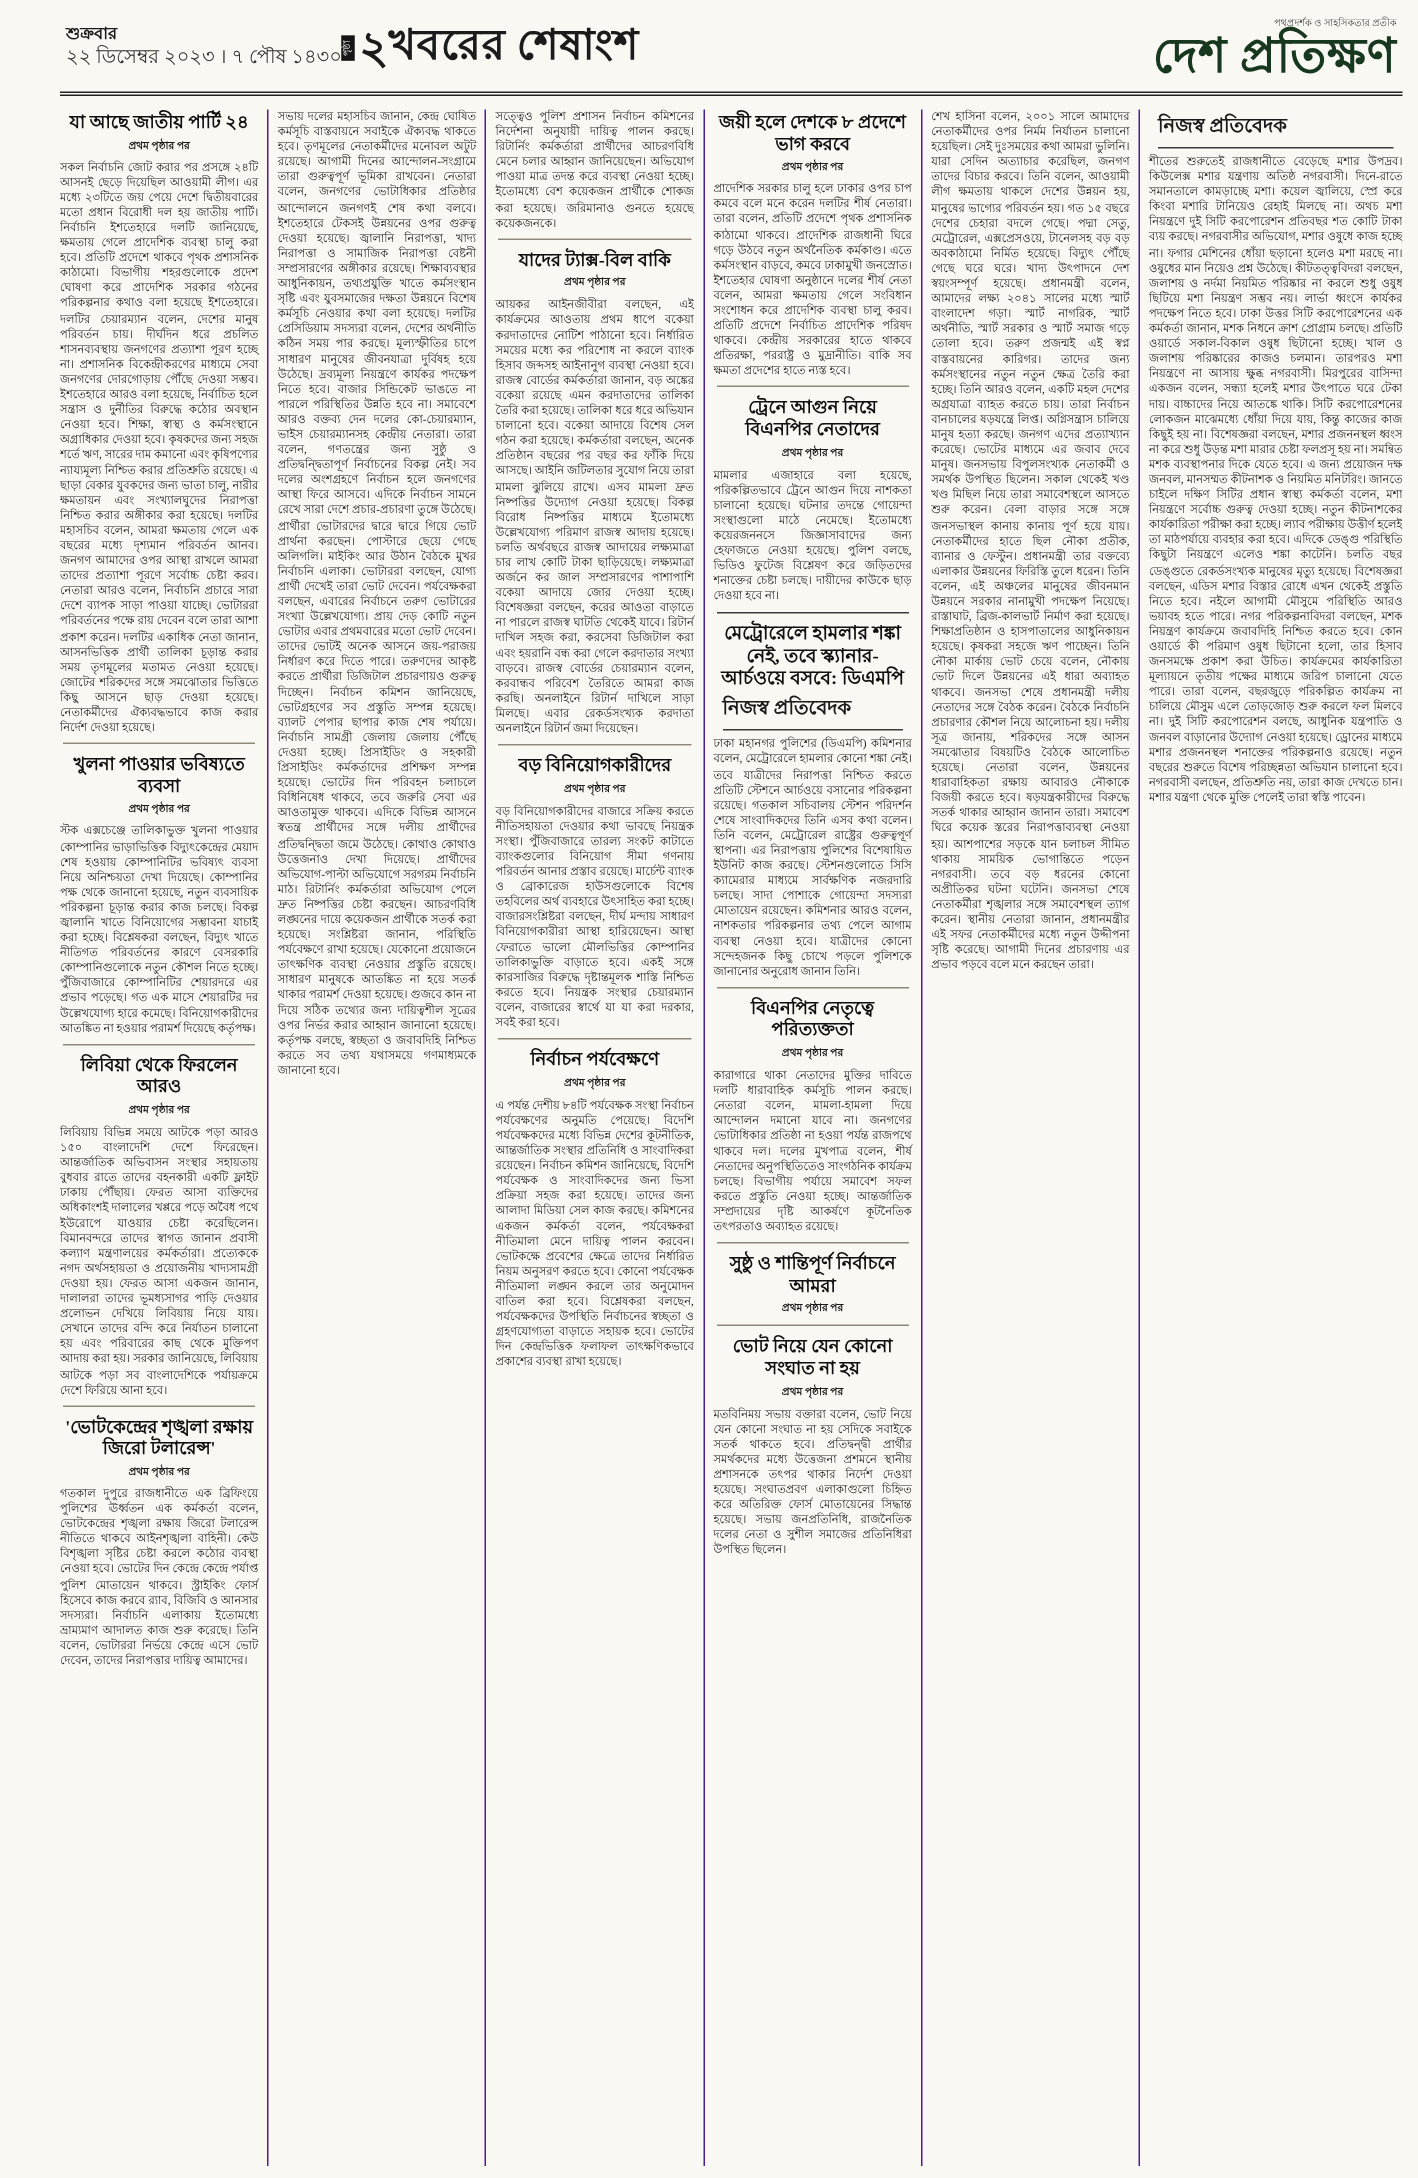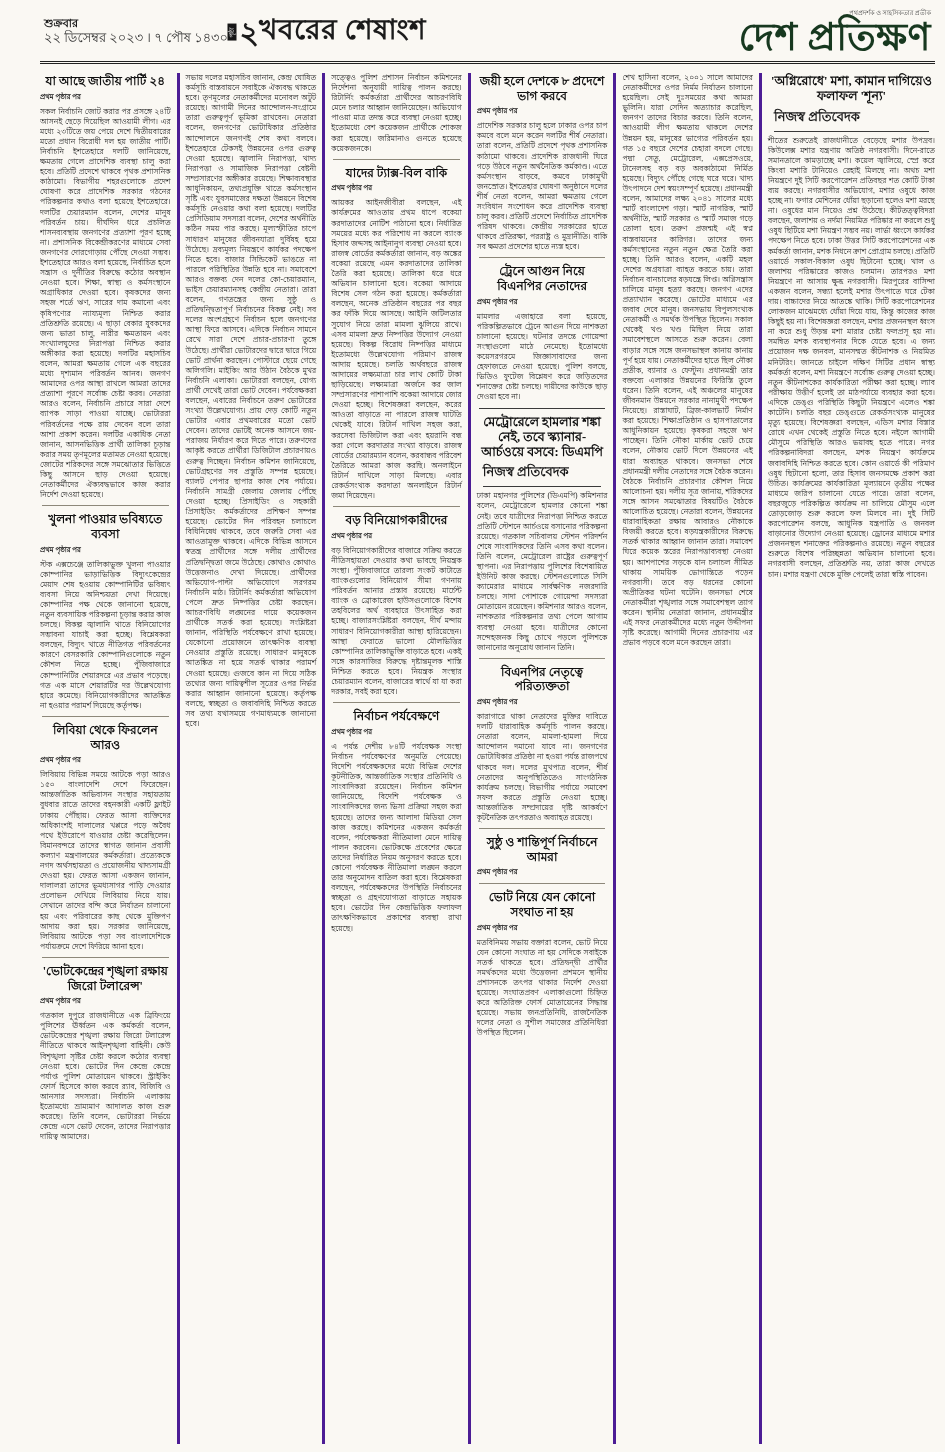--- a/index.html
+++ b/index.html
@@ -30,46 +30,46 @@
     writing-mode: vertical-rl; transform: rotate(180deg);
     background: #161616; color: #fff;
     font-size: 6.5px; padding: 3px 1px; line-height: 1;
   }
   .page-no { font-size: 30px; font-weight: bold; line-height: 0.9; }
   .section-title { font-size: 28px; font-weight: bold; padding-bottom: 2px; letter-spacing: 0.5px; }
   .mast-spacer { flex: 1; }
   .mast-right { text-align: right; line-height: 1.1; }
   .tagline { font-size: 6.5px; color: #444; margin-bottom: 1px; }
   .paper-name {
-    font-size: 38px; font-weight: 800; color: #17381f;
+    font-size: 32px; font-weight: 800; color: #17381f;
     letter-spacing: 0.5px; line-height: 1;
   }
   
   .cols { flex: 1; display: flex; overflow: hidden; padding-top: 4px; }
   .col {
     flex: 1 1 0; padding: 0 6px; overflow: hidden;
-    border-left: 3px solid #4c1d95;
+    border-left: 1px solid #4c1d95;
   }
   .col:first-child { border-left: none; padding-left: 0; }
   .col:last-child { flex: 0 0 176px; padding-right: 0; }
   
   .blk-text {
     font-size: 7.6px; line-height: 1.33; text-align: justify;
     margin-bottom: 4px; color: #222;
   }
   .blk-headline {
     font-weight: bold; font-size: 12px; line-height: 1.22; text-align: center;
     margin: 5px 2px 2px 2px; padding-top: 6px;
     border-top: 1px solid #8d887a;
     color: #0f0f0f;
   }
   .col .blk-headline:first-child { border-top: none; padding-top: 0; margin-top: 1px; }
   .blk-headline.ruled { border-top: 1.5px solid #3a3a3a; font-size: 12.5px; }
   .blk-continued {
-    font-size: 7px; font-weight: bold; text-align: left; margin: 1px 0 4px 0;
+    font-size: 7px; font-weight: bold; text-align: center; margin: 1px 0 4px 0;
   }
   .blk-byline {
     font-size: 13px; font-weight: bold; text-align: left;
     margin: 1px 6px 4px 6px; padding-bottom: 3px;
   }
   .blk-byline.ruled { border-bottom: 1px solid #3a3a3a; }
 </style>
 </head>
 <body>
 
@@ -122,36 +122,35 @@
         <div class="blk blk-headline">নির্বাচন পর্যবেক্ষণে</div>
         <div class="blk blk-continued">প্রথম পৃষ্ঠার পর</div>
         <div class="blk blk-text">এ পর্যন্ত দেশীয় ৮৪টি পর্যবেক্ষক সংস্থা নির্বাচন পর্যবেক্ষণের অনুমতি পেয়েছে। বিদেশি পর্যবেক্ষকদের মধ্যে বিভিন্ন দেশের কূটনীতিক, আন্তর্জাতিক সংস্থার প্রতিনিধি ও সাংবাদিকরা রয়েছেন। নির্বাচন কমিশন জানিয়েছে, বিদেশি পর্যবেক্ষক ও সাংবাদিকদের জন্য ভিসা প্রক্রিয়া সহজ করা হয়েছে। তাদের জন্য আলাদা মিডিয়া সেল কাজ করছে। কমিশনের একজন কর্মকর্তা বলেন, পর্যবেক্ষকরা নীতিমালা মেনে দায়িত্ব পালন করবেন। ভোটকক্ষে প্রবেশের ক্ষেত্রে তাদের নির্ধারিত নিয়ম অনুসরণ করতে হবে। কোনো পর্যবেক্ষক নীতিমালা লঙ্ঘন করলে তার অনুমোদন বাতিল করা হবে। বিশ্লেষকরা বলছেন, পর্যবেক্ষকদের উপস্থিতি নির্বাচনের স্বচ্ছতা ও গ্রহণযোগ্যতা বাড়াতে সহায়ক হবে। ভোটের দিন কেন্দ্রভিত্তিক ফলাফল তাৎক্ষণিকভাবে প্রকাশের ব্যবস্থা রাখা হয়েছে।</div>
       </div>
       <div class="col">
         <div class="blk blk-headline">জয়ী হলে দেশকে ৮ প্রদেশে ভাগ করবে</div>
         <div class="blk blk-continued">প্রথম পৃষ্ঠার পর</div>
         <div class="blk blk-text">প্রাদেশিক সরকার চালু হলে ঢাকার ওপর চাপ কমবে বলে মনে করেন দলটির শীর্ষ নেতারা। তারা বলেন, প্রতিটি প্রদেশে পৃথক প্রশাসনিক কাঠামো থাকবে। প্রাদেশিক রাজধানী ঘিরে গড়ে উঠবে নতুন অর্থনৈতিক কর্মকাণ্ড। এতে কর্মসংস্থান বাড়বে, কমবে ঢাকামুখী জনস্রোত। ইশতেহার ঘোষণা অনুষ্ঠানে দলের শীর্ষ নেতা বলেন, আমরা ক্ষমতায় গেলে সংবিধান সংশোধন করে প্রাদেশিক ব্যবস্থা চালু করব। প্রতিটি প্রদেশে নির্বাচিত প্রাদেশিক পরিষদ থাকবে। কেন্দ্রীয় সরকারের হাতে থাকবে প্রতিরক্ষা, পররাষ্ট্র ও মুদ্রানীতি। বাকি সব ক্ষমতা প্রদেশের হাতে ন্যস্ত হবে।</div>
         <div class="blk blk-headline">ট্রেনে আগুন নিয়ে বিএনপির নেতাদের</div>
         <div class="blk blk-continued">প্রথম পৃষ্ঠার পর</div>
-        <div class="blk blk-text">মামলার এজাহারে বলা হয়েছে, পরিকল্পিতভাবে ট্রেনে আগুন দিয়ে নাশকতা চালানো হয়েছে। ঘটনার তদন্তে গোয়েন্দা সংস্থাগুলো মাঠে নেমেছে। ইতোমধ্যে কয়েসরগরমে জিজ্ঞাসাবাদের জন্য হেফাজতে নেওয়া হয়েছে। পুলিশ বলছে, ভিডিও ফুটেজ বিশ্লেষণ করে জড়িতদের শনাক্তের চেষ্টা চলছে। দায়ীদের কাউকে ছাড় দেওয়া হবে না।</div>
+        <div class="blk blk-text">মামলার এজাহারে বলা হয়েছে, পরিকল্পিতভাবে ট্রেনে আগুন দিয়ে নাশকতা চালানো হয়েছে। ঘটনার তদন্তে গোয়েন্দা সংস্থাগুলো মাঠে নেমেছে। ইতোমধ্যে কয়েরজননসে জিজ্ঞাসাবাদের জন্য হেফাজতে নেওয়া হয়েছে। পুলিশ বলছে, ভিডিও ফুটেজ বিশ্লেষণ করে জড়িতদের শনাক্তের চেষ্টা চলছে। দায়ীদের কাউকে ছাড় দেওয়া হবে না।</div>
         <div class="blk blk-headline ruled">মেট্রোরেলে হামলার শঙ্কা নেই, তবে স্ক্যানার-আর্চওয়ে বসবে: ডিএমপি</div>
         <div class="blk blk-byline ruled">নিজস্ব প্রতিবেদক</div>
         <div class="blk blk-text">ঢাকা মহানগর পুলিশের (ডিএমপি) কমিশনার বলেন, মেট্রোরেলে হামলার কোনো শঙ্কা নেই। তবে যাত্রীদের নিরাপত্তা নিশ্চিত করতে প্রতিটি স্টেশনে আর্চওয়ে বসানোর পরিকল্পনা রয়েছে। গতকাল সচিবালয় স্টেশন পরিদর্শন শেষে সাংবাদিকদের তিনি এসব কথা বলেন। তিনি বলেন, মেট্রোরেল রাষ্ট্রের গুরুত্বপূর্ণ স্থাপনা। এর নিরাপত্তায় পুলিশের বিশেষায়িত ইউনিট কাজ করছে। স্টেশনগুলোতে সিসি ক্যামেরার মাধ্যমে সার্বক্ষণিক নজরদারি চলছে। সাদা পোশাকে গোয়েন্দা সদস্যরা মোতায়েন রয়েছেন। কমিশনার আরও বলেন, নাশকতার পরিকল্পনার তথ্য পেলে আগাম ব্যবস্থা নেওয়া হবে। যাত্রীদের কোনো সন্দেহজনক কিছু চোখে পড়লে পুলিশকে জানানোর অনুরোধ জানান তিনি।</div>
         <div class="blk blk-headline">বিএনপির নেতৃত্বে পরিত্যক্ততা</div>
         <div class="blk blk-continued">প্রথম পৃষ্ঠার পর</div>
         <div class="blk blk-text">কারাগারে থাকা নেতাদের মুক্তির দাবিতে দলটি ধারাবাহিক কর্মসূচি পালন করছে। নেতারা বলেন, মামলা-হামলা দিয়ে আন্দোলন দমানো যাবে না। জনগণের ভোটাধিকার প্রতিষ্ঠা না হওয়া পর্যন্ত রাজপথে থাকবে দল। দলের মুখপাত্র বলেন, শীর্ষ নেতাদের অনুপস্থিতিতেও সাংগঠনিক কার্যক্রম চলছে। বিভাগীয় পর্যায়ে সমাবেশ সফল করতে প্রস্তুতি নেওয়া হচ্ছে। আন্তর্জাতিক সম্প্রদায়ের দৃষ্টি আকর্ষণে কূটনৈতিক তৎপরতাও অব্যাহত রয়েছে।</div>
         <div class="blk blk-headline">সুষ্ঠু ও শান্তিপূর্ণ নির্বাচনে আমরা</div>
         <div class="blk blk-continued">প্রথম পৃষ্ঠার পর</div>
         <div class="blk blk-headline">ভোট নিয়ে যেন কোনো সংঘাত না হয়</div>
         <div class="blk blk-continued">প্রথম পৃষ্ঠার পর</div>
         <div class="blk blk-text">মতবিনিময় সভায় বক্তারা বলেন, ভোট নিয়ে যেন কোনো সংঘাত না হয় সেদিকে সবাইকে সতর্ক থাকতে হবে। প্রতিদ্বন্দ্বী প্রার্থীর সমর্থকদের মধ্যে উত্তেজনা প্রশমনে স্থানীয় প্রশাসনকে তৎপর থাকার নির্দেশ দেওয়া হয়েছে। সংঘাতপ্রবণ এলাকাগুলো চিহ্নিত করে অতিরিক্ত ফোর্স মোতায়েনের সিদ্ধান্ত হয়েছে। সভায় জনপ্রতিনিধি, রাজনৈতিক দলের নেতা ও সুশীল সমাজের প্রতিনিধিরা উপস্থিত ছিলেন।</div>
       </div>
       <div class="col">
         <div class="blk blk-text">শেখ হাসিনা বলেন, ২০০১ সালে আমাদের নেতাকর্মীদের ওপর নির্মম নির্যাতন চালানো হয়েছিল। সেই দুঃসময়ের কথা আমরা ভুলিনি। যারা সেদিন অত্যাচার করেছিল, জনগণ তাদের বিচার করবে। তিনি বলেন, আওয়ামী লীগ ক্ষমতায় থাকলে দেশের উন্নয়ন হয়, মানুষের ভাগ্যের পরিবর্তন হয়। গত ১৫ বছরে দেশের চেহারা বদলে গেছে। পদ্মা সেতু, মেট্রোরেল, এক্সপ্রেসওয়ে, টানেলসহ বড় বড় অবকাঠামো নির্মিত হয়েছে। বিদ্যুৎ পৌঁছে গেছে ঘরে ঘরে। খাদ্য উৎপাদনে দেশ স্বয়ংসম্পূর্ণ হয়েছে। প্রধানমন্ত্রী বলেন, আমাদের লক্ষ্য ২০৪১ সালের মধ্যে স্মার্ট বাংলাদেশ গড়া। স্মার্ট নাগরিক, স্মার্ট অর্থনীতি, স্মার্ট সরকার ও স্মার্ট সমাজ গড়ে তোলা হবে। তরুণ প্রজন্মই এই স্বপ্ন বাস্তবায়নের কারিগর। তাদের জন্য কর্মসংস্থানের নতুন নতুন ক্ষেত্র তৈরি করা হচ্ছে। তিনি আরও বলেন, একটি মহল দেশের অগ্রযাত্রা ব্যাহত করতে চায়। তারা নির্বাচন বানচালের ষড়যন্ত্রে লিপ্ত। অগ্নিসন্ত্রাস চালিয়ে মানুষ হত্যা করছে। জনগণ এদের প্রত্যাখ্যান করেছে। ভোটের মাধ্যমে এর জবাব দেবে মানুষ। জনসভায় বিপুলসংখ্যক নেতাকর্মী ও সমর্থক উপস্থিত ছিলেন। সকাল থেকেই খণ্ড খণ্ড মিছিল নিয়ে তারা সমাবেশস্থলে আসতে শুরু করেন। বেলা বাড়ার সঙ্গে সঙ্গে জনসভাস্থল কানায় কানায় পূর্ণ হয়ে যায়। নেতাকর্মীদের হাতে ছিল নৌকা প্রতীক, ব্যানার ও ফেস্টুন। প্রধানমন্ত্রী তার বক্তব্যে এলাকার উন্নয়নের ফিরিস্তি তুলে ধরেন। তিনি বলেন, এই অঞ্চলের মানুষের জীবনমান উন্নয়নে সরকার নানামুখী পদক্ষেপ নিয়েছে। রাস্তাঘাট, ব্রিজ-কালভার্ট নির্মাণ করা হয়েছে। শিক্ষাপ্রতিষ্ঠান ও হাসপাতালের আধুনিকায়ন হয়েছে। কৃষকরা সহজে ঋণ পাচ্ছেন। তিনি নৌকা মার্কায় ভোট চেয়ে বলেন, নৌকায় ভোট দিলে উন্নয়নের এই ধারা অব্যাহত থাকবে। জনসভা শেষে প্রধানমন্ত্রী দলীয় নেতাদের সঙ্গে বৈঠক করেন। বৈঠকে নির্বাচনি প্রচারণার কৌশল নিয়ে আলোচনা হয়। দলীয় সূত্র জানায়, শরিকদের সঙ্গে আসন সমঝোতার বিষয়টিও বৈঠকে আলোচিত হয়েছে। নেতারা বলেন, উন্নয়নের ধারাবাহিকতা রক্ষায় আবারও নৌকাকে বিজয়ী করতে হবে। ষড়যন্ত্রকারীদের বিরুদ্ধে সতর্ক থাকার আহ্বান জানান তারা। সমাবেশ ঘিরে কয়েক স্তরের নিরাপত্তাব্যবস্থা নেওয়া হয়। আশপাশের সড়কে যান চলাচল সীমিত থাকায় সাময়িক ভোগান্তিতে পড়েন নগরবাসী। তবে বড় ধরনের কোনো অপ্রীতিকর ঘটনা ঘটেনি। জনসভা শেষে নেতাকর্মীরা শৃঙ্খলার সঙ্গে সমাবেশস্থল ত্যাগ করেন। স্থানীয় নেতারা জানান, প্রধানমন্ত্রীর এই সফর নেতাকর্মীদের মধ্যে নতুন উদ্দীপনা সৃষ্টি করেছে। আগামী দিনের প্রচারণায় এর প্রভাব পড়বে বলে মনে করছেন তারা।</div>
       </div>
       <div class="col">
-        <div class="blk blk-headline ruled">'অগ্নিরোধে' মশা, কামান দাগিয়েও ফলাফল 'শূন্য'</div>
         <div class="blk blk-byline ruled">নিজস্ব প্রতিবেদক</div>
         <div class="blk blk-text">শীতের শুরুতেই রাজধানীতে বেড়েছে মশার উপদ্রব। কিউলেক্স মশার যন্ত্রণায় অতিষ্ঠ নগরবাসী। দিনে-রাতে সমানতালে কামড়াচ্ছে মশা। কয়েল জ্বালিয়ে, স্প্রে করে কিংবা মশারি টানিয়েও রেহাই মিলছে না। অথচ মশা নিয়ন্ত্রণে দুই সিটি করপোরেশন প্রতিবছর শত কোটি টাকা ব্যয় করছে। নগরবাসীর অভিযোগ, মশার ওষুধে কাজ হচ্ছে না। ফগার মেশিনের ধোঁয়া ছড়ানো হলেও মশা মরছে না। ওষুধের মান নিয়েও প্রশ্ন উঠেছে। কীটতত্ত্ববিদরা বলছেন, জলাশয় ও নর্দমা নিয়মিত পরিষ্কার না করলে শুধু ওষুধ ছিটিয়ে মশা নিয়ন্ত্রণ সম্ভব নয়। লার্ভা ধ্বংসে কার্যকর পদক্ষেপ নিতে হবে। ঢাকা উত্তর সিটি করপোরেশনের এক কর্মকর্তা জানান, মশক নিধনে ক্রাশ প্রোগ্রাম চলছে। প্রতিটি ওয়ার্ডে সকাল-বিকাল ওষুধ ছিটানো হচ্ছে। খাল ও জলাশয় পরিষ্কারের কাজও চলমান। তারপরও মশা নিয়ন্ত্রণে না আসায় ক্ষুব্ধ নগরবাসী। মিরপুরের বাসিন্দা একজন বলেন, সন্ধ্যা হলেই মশার উৎপাতে ঘরে টেকা দায়। বাচ্চাদের নিয়ে আতঙ্কে থাকি। সিটি করপোরেশনের লোকজন মাঝেমধ্যে ধোঁয়া দিয়ে যায়, কিন্তু কাজের কাজ কিছুই হয় না। বিশেষজ্ঞরা বলছেন, মশার প্রজননস্থল ধ্বংস না করে শুধু উড়ন্ত মশা মারার চেষ্টা ফলপ্রসূ হয় না। সমন্বিত মশক ব্যবস্থাপনার দিকে যেতে হবে। এ জন্য প্রয়োজন দক্ষ জনবল, মানসম্মত কীটনাশক ও নিয়মিত মনিটরিং। জানতে চাইলে দক্ষিণ সিটির প্রধান স্বাস্থ্য কর্মকর্তা বলেন, মশা নিয়ন্ত্রণে সর্বোচ্চ গুরুত্ব দেওয়া হচ্ছে। নতুন কীটনাশকের কার্যকারিতা পরীক্ষা করা হচ্ছে। ল্যাব পরীক্ষায় উত্তীর্ণ হলেই তা মাঠপর্যায়ে ব্যবহার করা হবে। এদিকে ডেঙ্গু পরিস্থিতি কিছুটা নিয়ন্ত্রণে এলেও শঙ্কা কাটেনি। চলতি বছর ডেঙ্গুতে রেকর্ডসংখ্যক মানুষের মৃত্যু হয়েছে। বিশেষজ্ঞরা বলছেন, এডিস মশার বিস্তার রোধে এখন থেকেই প্রস্তুতি নিতে হবে। নইলে আগামী মৌসুমে পরিস্থিতি আরও ভয়াবহ হতে পারে। নগর পরিকল্পনাবিদরা বলছেন, মশক নিয়ন্ত্রণ কার্যক্রমে জবাবদিহি নিশ্চিত করতে হবে। কোন ওয়ার্ডে কী পরিমাণ ওষুধ ছিটানো হলো, তার হিসাব জনসমক্ষে প্রকাশ করা উচিত। কার্যক্রমের কার্যকারিতা মূল্যায়নে তৃতীয় পক্ষের মাধ্যমে জরিপ চালানো যেতে পারে। তারা বলেন, বছরজুড়ে পরিকল্পিত কার্যক্রম না চালিয়ে মৌসুম এলে তোড়জোড় শুরু করলে ফল মিলবে না। দুই সিটি করপোরেশন বলছে, আধুনিক যন্ত্রপাতি ও জনবল বাড়ানোর উদ্যোগ নেওয়া হয়েছে। ড্রোনের মাধ্যমে মশার প্রজননস্থল শনাক্তের পরিকল্পনাও রয়েছে। নতুন বছরের শুরুতে বিশেষ পরিচ্ছন্নতা অভিযান চালানো হবে। নগরবাসী বলছেন, প্রতিশ্রুতি নয়, তারা কাজ দেখতে চান। মশার যন্ত্রণা থেকে মুক্তি পেলেই তারা স্বস্তি পাবেন।</div>
       </div>
     </div>
 
 </div>
 
 </body></html>

